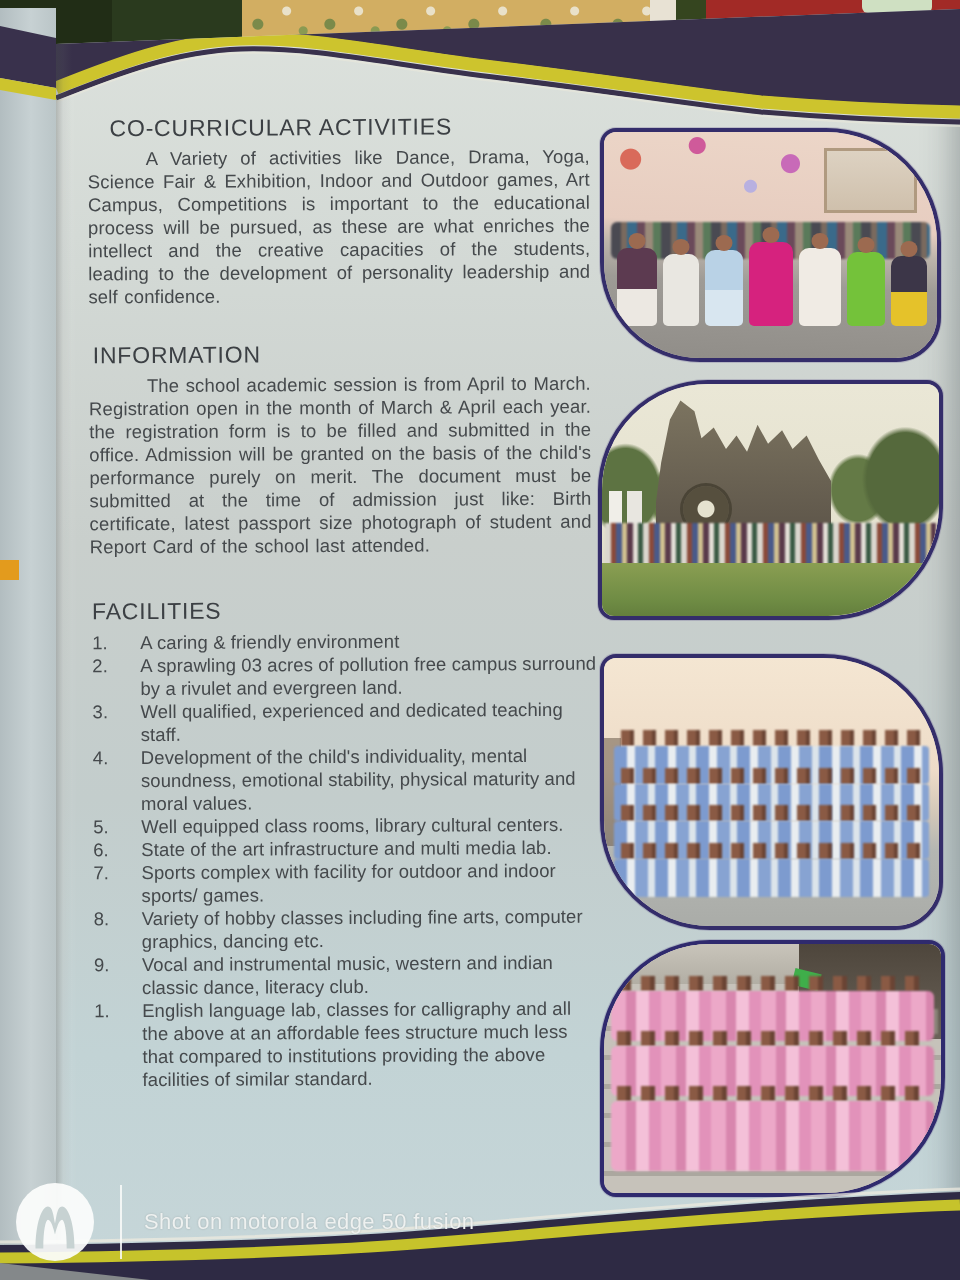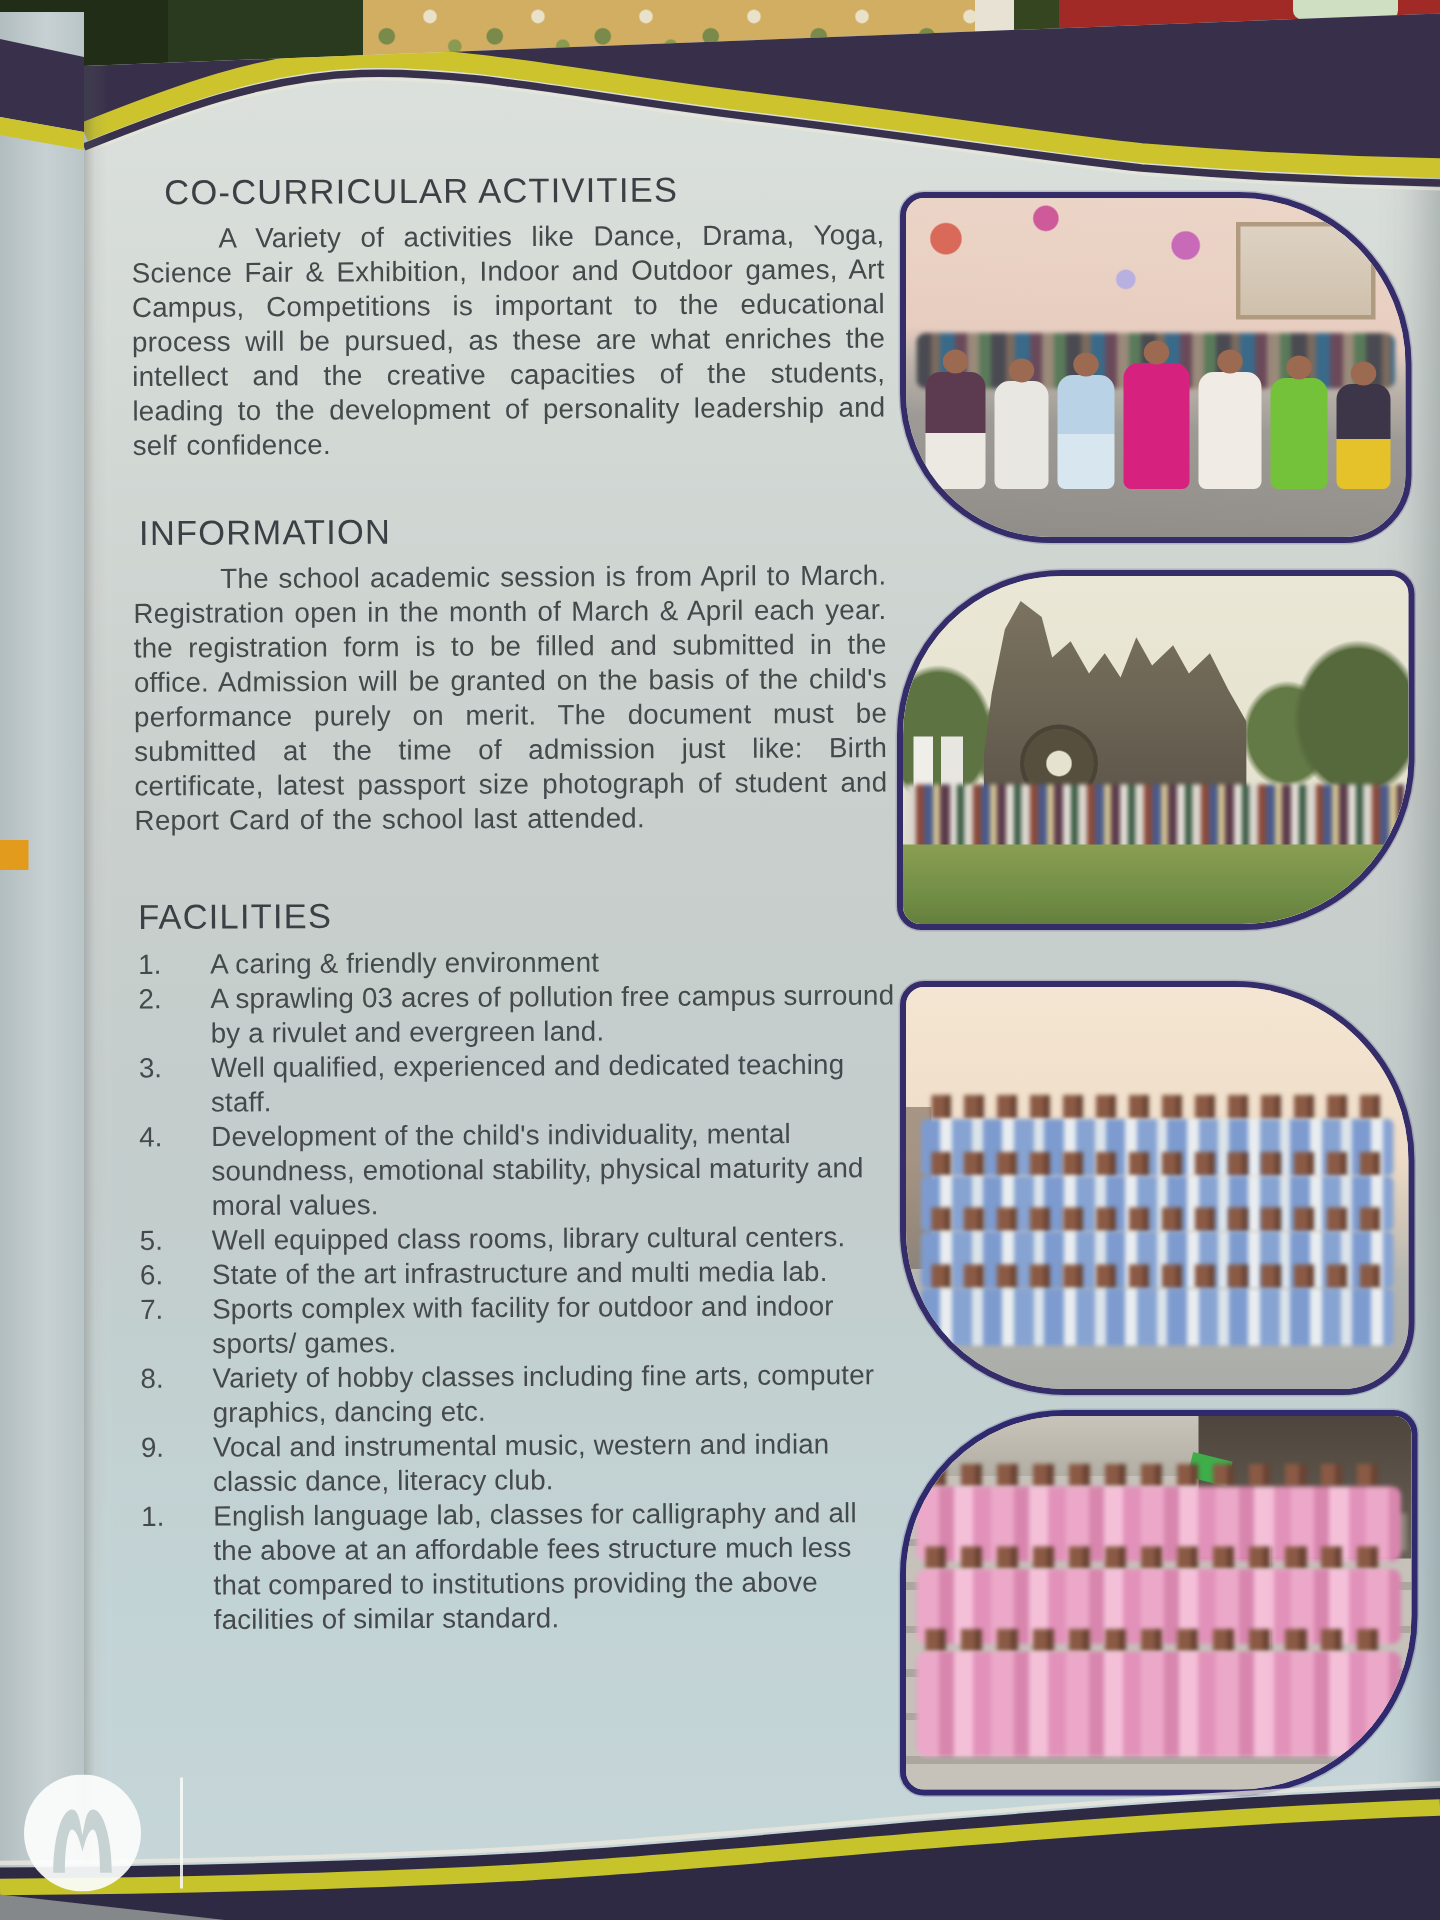--- a/index.html
+++ b/index.html
@@ -255,13 +255,14 @@
   <path fill="none" stroke="#c6c32b" stroke-width="11" d="M0,90 C120,89 235,86 335,81 C450,75 560,63 655,56 C765,47 875,40 960,37"></path>
   <path fill="#84888a" d="M0,95 L150,112 L0,112 Z"></path>
 </svg>
 
 <div class="watermark">
   <svg width="78" height="78" viewBox="0 0 100 100">
     <circle cx="50" cy="50" r="50" fill="rgba(252,253,252,0.93)"></circle>
     <path fill="#c7d2d2" d="M25,84 C25,52 33,30 41,30 C47,30 48,42 50,52 C52,42 53,30 59,30 C67,30 75,52 75,84 L65,84 C65,60 62,47 59,47 C55,47 52,58 50,66 C48,58 45,47 41,47 C38,47 35,60 35,84 Z"></path>
   </svg>
   <div class="wm-sep"></div>
+  <div class="wm-text">Shot on motorola edge 50 fusion</div>
 </div>
 
 </body></html>

